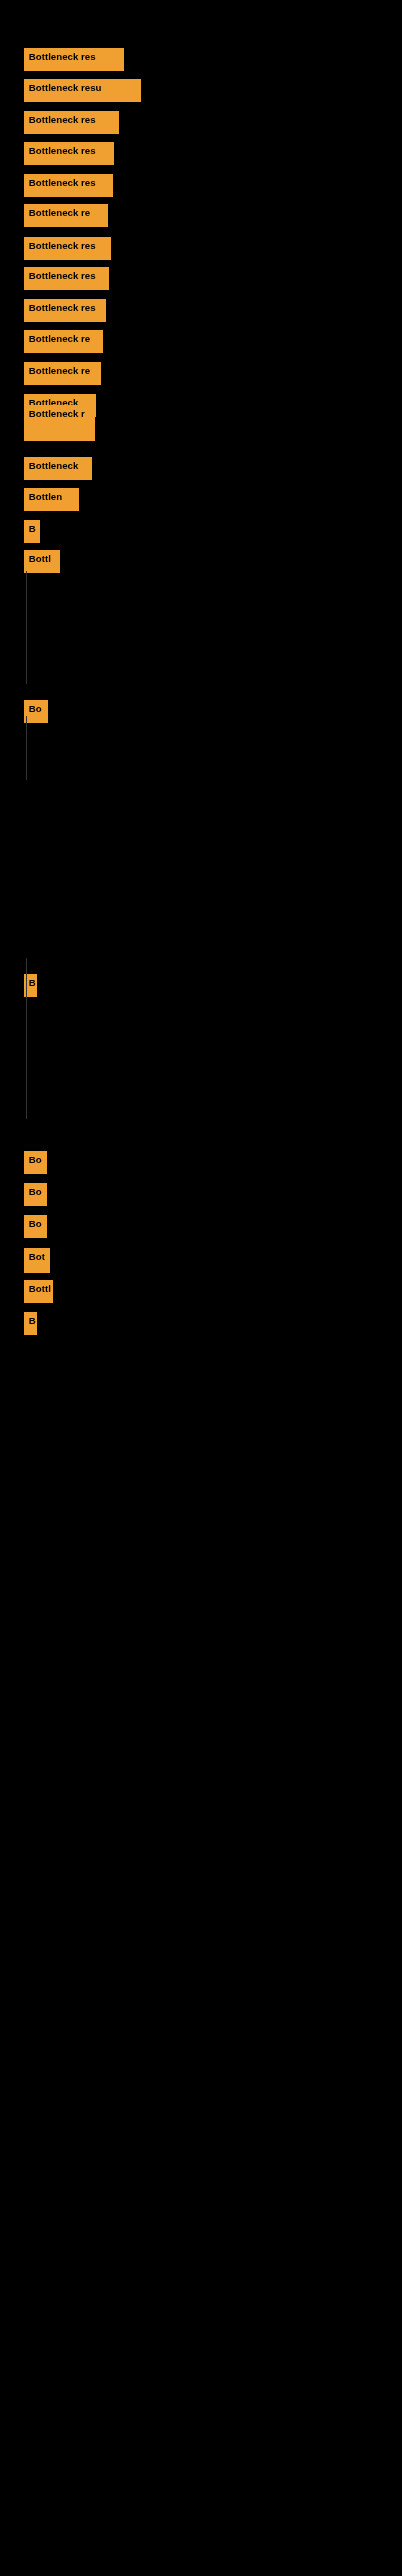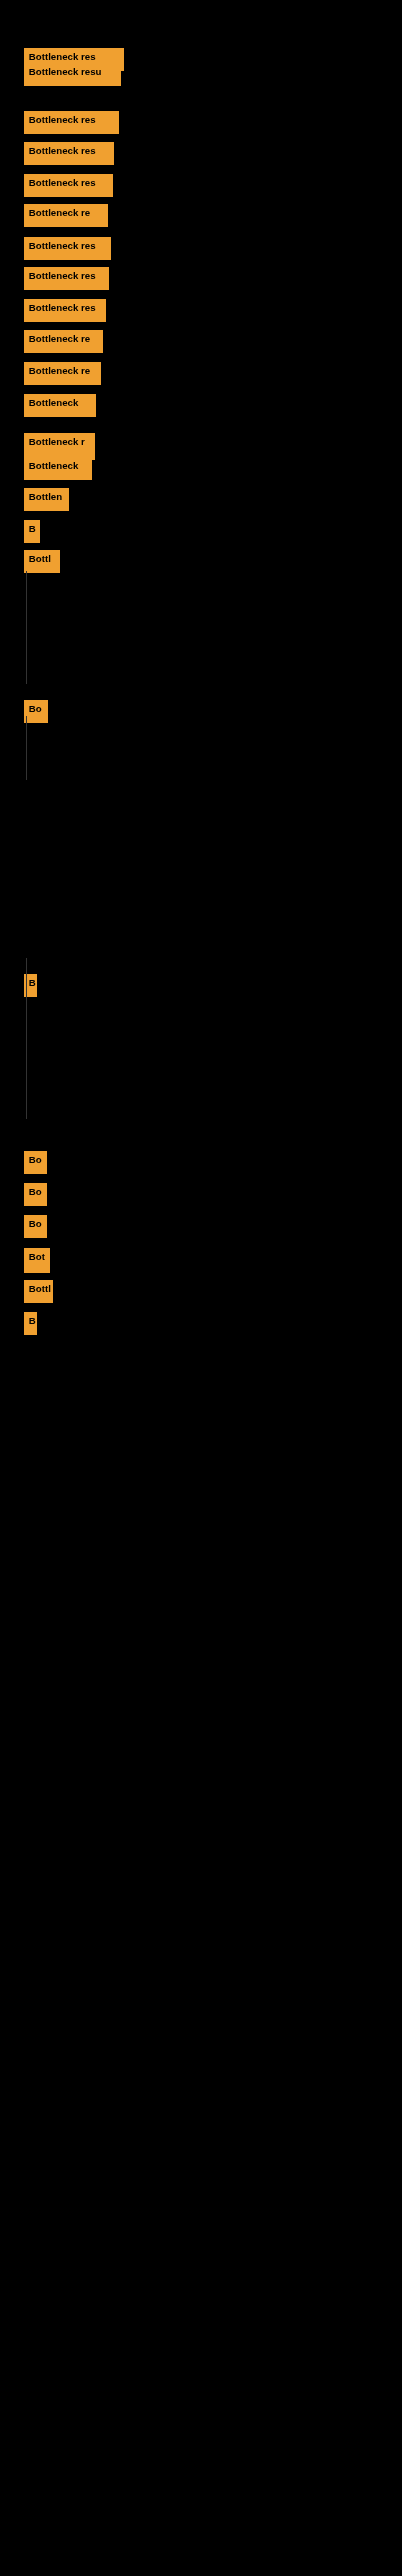--- a/index.html
+++ b/index.html
@@ -33,34 +33,34 @@
       width: 1.6px;
       background-color: #333333;
     }
   </style>
 </head>
 <body>
 
 <div class="site-title"></div>
 
 <div class="btn-item" style="top: 24px; left: 0px; width: 100px; height: 22.5px;">Bottleneck res</div>
-<div class="btn-item" style="top: 39px; left: 0px; width: 97px; height: 22.5px;">Bottleneck resu</div>
+<div class="btn-item" style="top: 55px; left: 0px; width: 117px; height: 22.5px;">Bottleneck resu</div>
 <div class="btn-item" style="top: 87px; left: 0px; width: 95px; height: 22.5px;">Bottleneck res</div>
 <div class="btn-item" style="top: 118px; left: 0px; width: 90px; height: 22.5px;">Bottleneck res</div>
 <div class="btn-item" style="top: 150px; left: 0px; width: 89px; height: 22.5px;">Bottleneck res</div>
 <div class="btn-item" style="top: 180px; left: 0px; width: 84px; height: 22.5px;">Bottleneck re</div>
 <div class="btn-item" style="top: 213px; left: 0px; width: 87px; height: 22.5px;">Bottleneck res</div>
 <div class="btn-item" style="top: 243px; left: 0px; width: 85px; height: 22.5px;">Bottleneck res</div>
 <div class="btn-item" style="top: 275px; left: 0px; width: 82px; height: 22.5px;">Bottleneck res</div>
 <div class="btn-item" style="top: 306px; left: 0px; width: 79px; height: 22.5px;">Bottleneck re</div>
 <div class="btn-item" style="top: 338px; left: 0px; width: 77px; height: 22.5px;">Bottleneck re</div>
 <div class="btn-item" style="top: 370px; left: 0px; width: 72px; height: 22.5px;">Bottleneck</div>
-<div class="btn-item" style="top: 409px; left: 0px; width: 71px; height: 27px;">Bottleneck r</div>
+<div class="btn-item" style="top: 381px; left: 0px; width: 71px; height: 36px;">Bottleneck r</div>
 <div class="btn-item" style="top: 433px; left: 0px; width: 68px; height: 22.5px;">Bottleneck</div>
-<div class="btn-item" style="top: 464px; left: 0px; width: 45px; height: 22.5px;">Bottlen</div>
+<div class="btn-item" style="top: 464px; left: 0px; width: 55px; height: 22.5px;">Bottlen</div>
 <div class="btn-item" style="top: 496px; left: 0px; width: 16px; height: 22.5px;">B</div>
 <div class="btn-item" style="top: 526px; left: 0px; width: 36px; height: 22.5px;">Bottl</div>
 <div class="btn-item" style="top: 676px; left: 0px; width: 24px; height: 22.5px;">Bo</div>
 <div class="btn-item" style="top: 950px; left: 0px; width: 13px; height: 22.5px;">B</div>
 <div class="btn-item" style="top: 1127px; left: 0px; width: 22.5px; height: 22.5px;">Bo</div>
 <div class="btn-item" style="top: 1159px; left: 0px; width: 22.5px; height: 22.5px;">Bo</div>
 <div class="btn-item" style="top: 1191px; left: 0px; width: 22.5px; height: 22.5px;">Bo</div>
 <div class="btn-item" style="top: 1224px; left: 0px; width: 26px; height: 25px;">Bot</div>
 <div class="btn-item" style="top: 1256px; left: 0px; width: 29px; height: 22.5px;">Bottl</div>
 <div class="btn-item" style="top: 1288px; left: 0px; width: 13px; height: 22.5px;">B</div>

